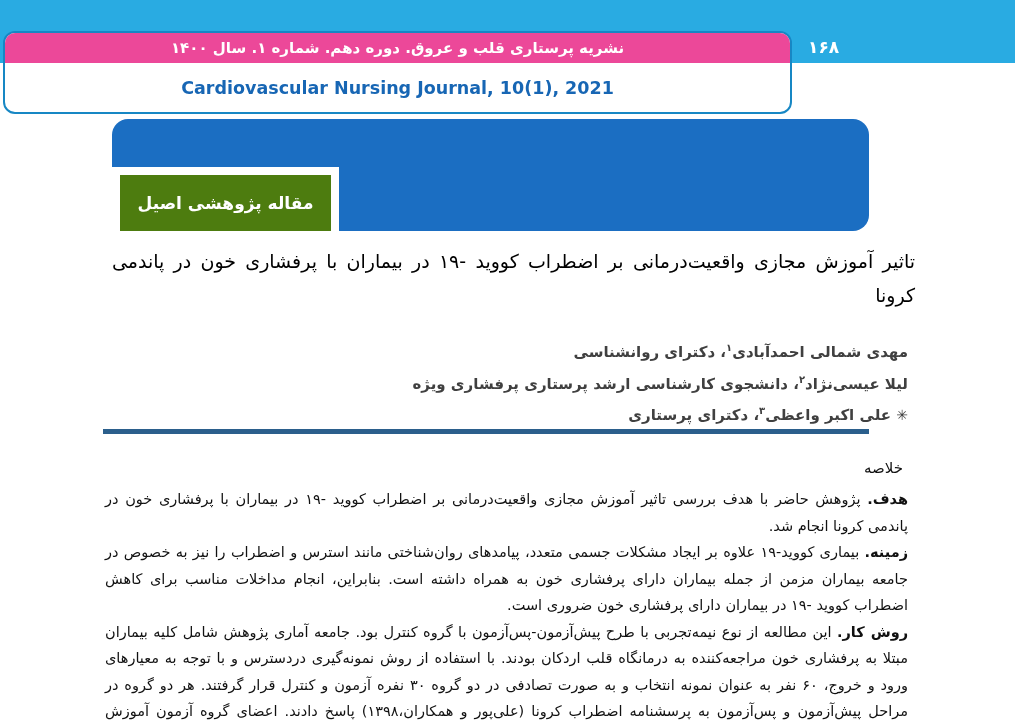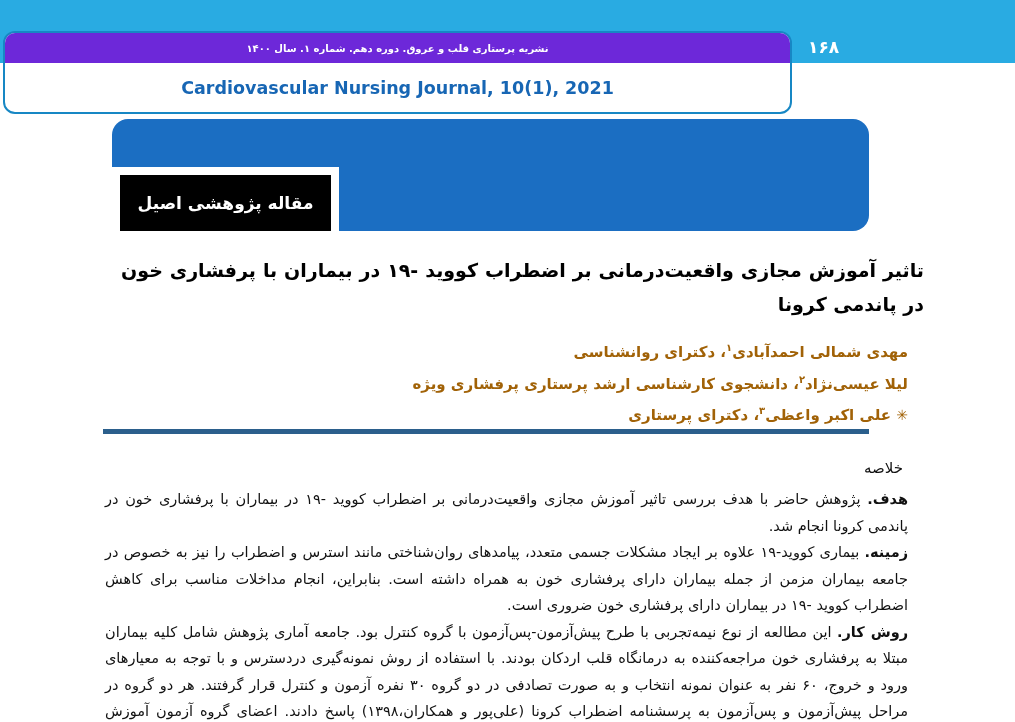--- a/index.html
+++ b/index.html
@@ -12,48 +12,48 @@
   .page-number{
     position:absolute;left:808px;top:37px;width:52px;text-align:left;
     color:#ffffff;font-weight:bold;font-size:17px;
   }
   
   .masthead-box{
     position:absolute;left:3px;top:31px;width:785px;height:79px;
     border:2px solid #1787C4;border-radius:12px;overflow:hidden;background:#ffffff;
   }
   .masthead-fa{
-    height:30px;background:#6d28d9;color:#ffffff;font-weight:bold;font-size:10px;
+    height:30px;background:#ec4899;color:#ffffff;font-weight:bold;font-size:15px;
     display:flex;align-items:center;justify-content:center;direction:rtl;
   }
   .masthead-en{
     height:49px;display:flex;align-items:center;justify-content:center;
     color:#1766B4;font-weight:bold;font-size:17.5px;
   }
   
   .header-bar{
     position:absolute;left:112px;top:119px;width:757px;height:112px;
     background:#1B6EC2;border-radius:16px;
   }
   .badge-frame{position:absolute;left:112px;top:167px;width:227px;height:64px;background:#ffffff;}
   .badge{
-    position:absolute;left:8px;top:8px;width:211px;height:56px;background:#000000;
+    position:absolute;left:8px;top:8px;width:211px;height:56px;background:#4d7c0f;
     color:#ffffff;font-weight:bold;font-size:17px;direction:rtl;
     display:flex;align-items:center;justify-content:center;
   }
   
   .title{
-    position:absolute;left:105px;top:237px;width:803px;margin:16px;
+    position:absolute;left:105px;top:237px;width:803px;margin:7px;
     direction:rtl;text-align:justify;font-size:19px;line-height:34px;
-    font-weight:bold;color:#000000;
+    font-weight:normal;color:#000000;
   }
   
   .authors{
     position:absolute;left:105px;top:337px;width:803px;
-    direction:rtl;text-align:right;font-weight:bold;font-size:15px;color:#a16207;
+    direction:rtl;text-align:right;font-weight:bold;font-size:15px;color:#404040;
   }
   .authors p{margin:0;line-height:31.5px;}
   .authors sup{font-size:10px;line-height:0;}
   .star{font-size:14px;}
   
   .rule{position:absolute;left:103px;top:429px;width:766px;height:5px;background:#2B5F8C;}
   
   .abs-heading{
     position:absolute;left:105px;top:459px;width:798px;
     direction:rtl;text-align:right;font-size:15px;color:#111111;

